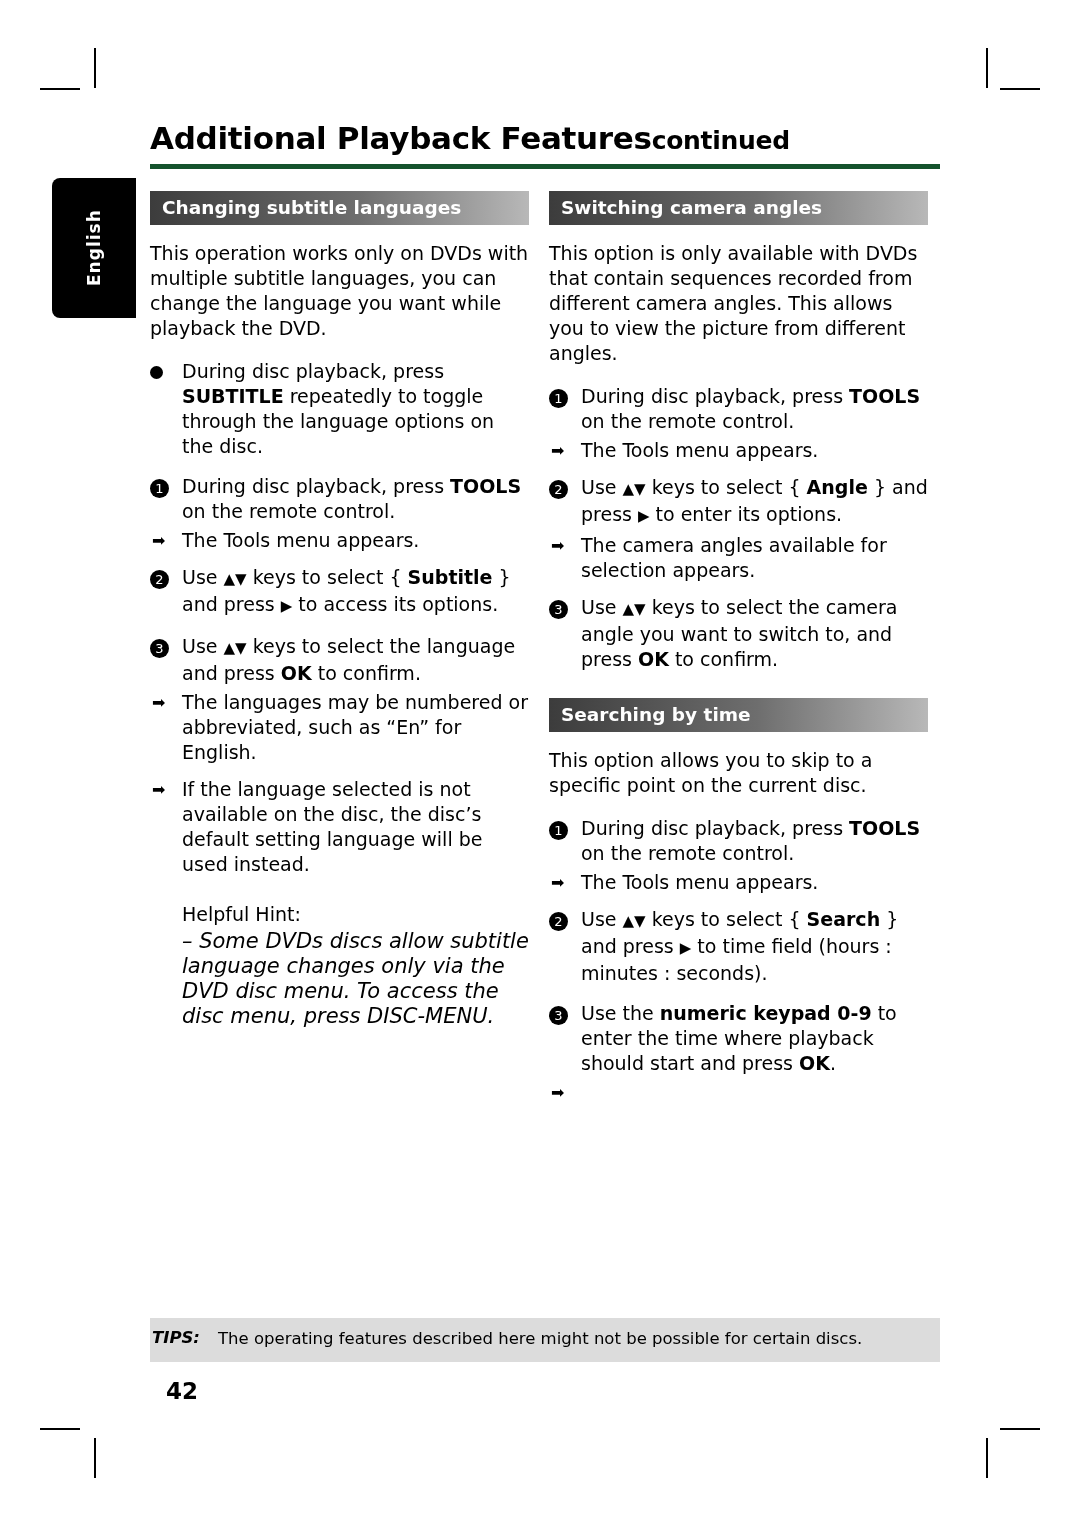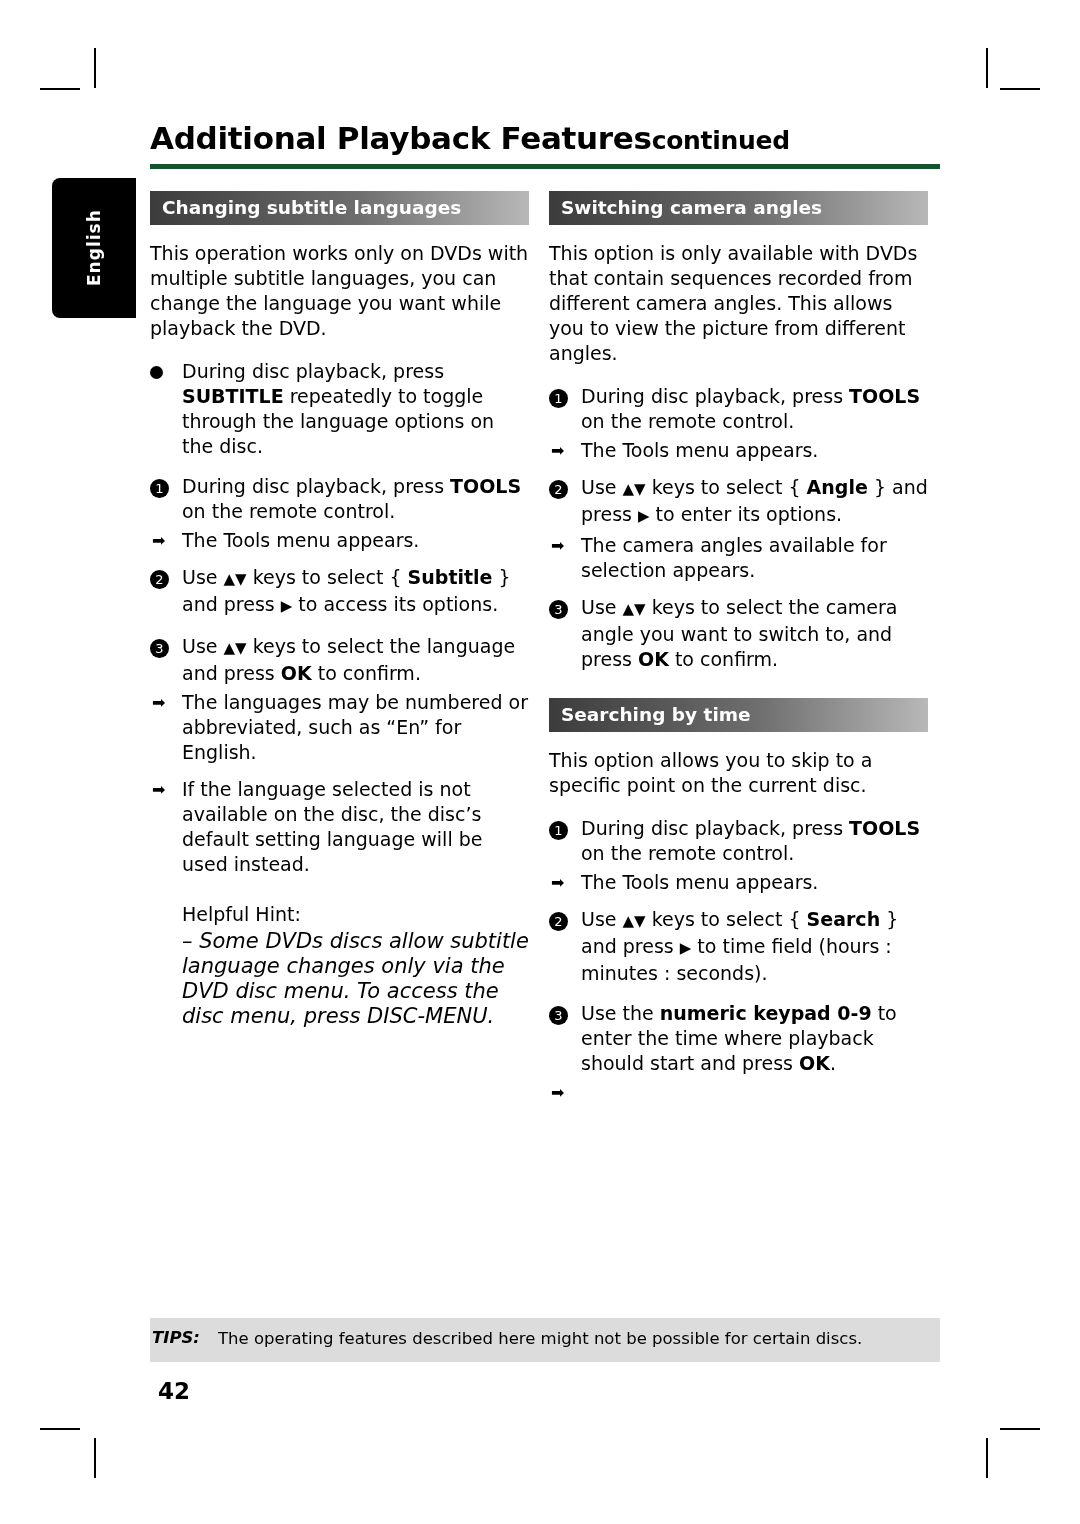--- a/index.html
+++ b/index.html
@@ -187,21 +187,21 @@
     white-space: nowrap;
   }
   .tips-text {
     font-size: 16.5px;
     line-height: 22px;
   }
 
   
   .pageno {
     position: absolute;
-    left: 158px;
+    left: 166px;
     top: 1378px;
     font-size: 23px;
     font-weight: bold;
   }
 </style>
 </head>
 <body>
 
 <div class="crop crop-v" style="left:94px; top:48px;"></div>
 <div class="crop crop-v" style="left:986px; top:48px;"></div>

